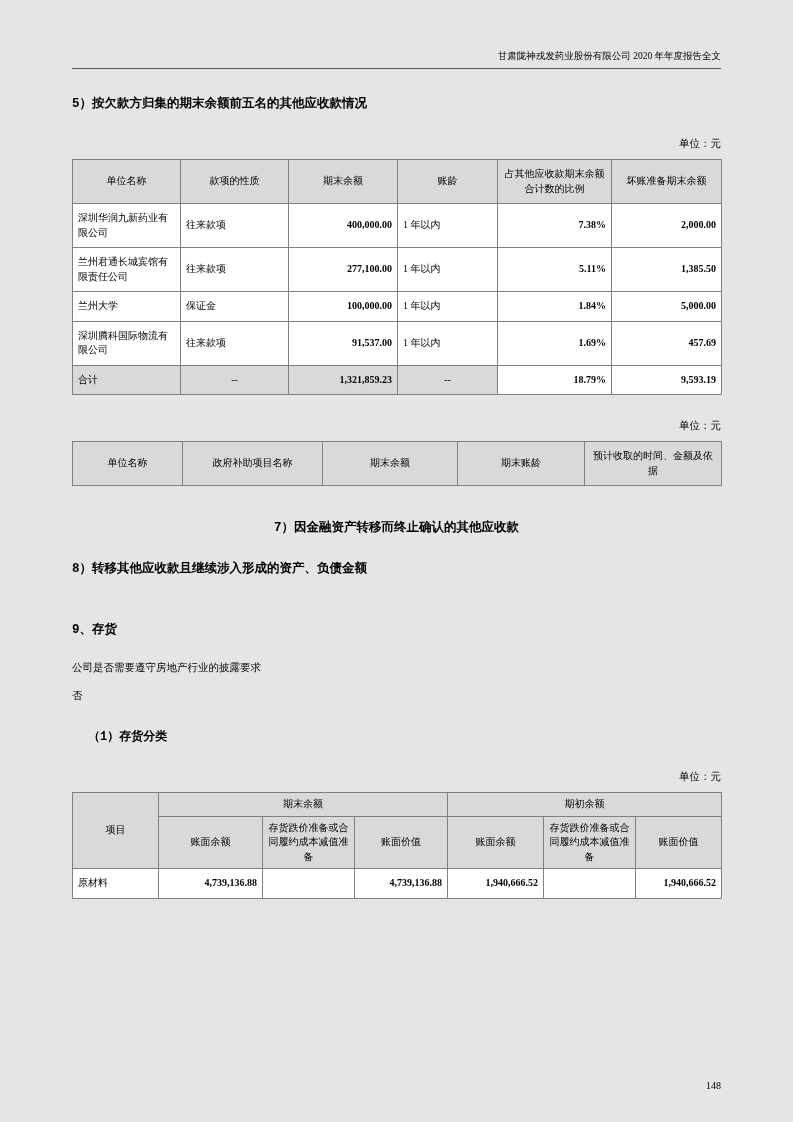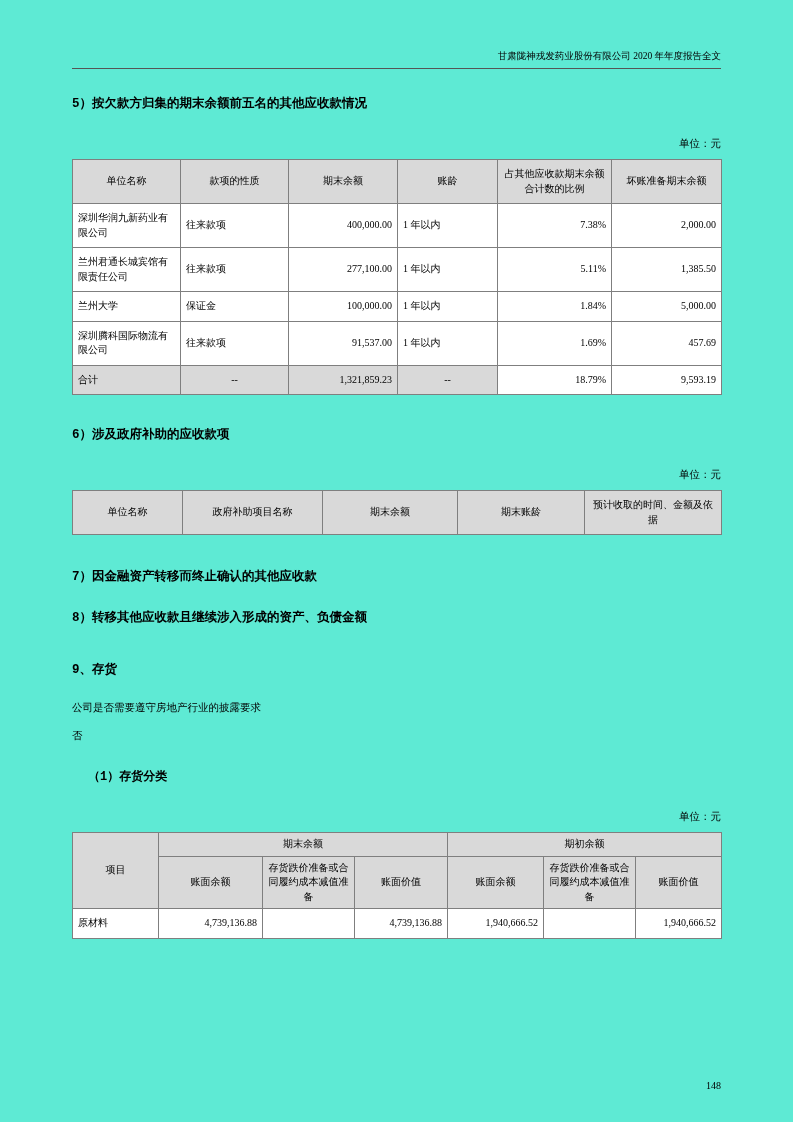--- a/index.html
+++ b/index.html
@@ -1,43 +1,43 @@
 <!DOCTYPE html>
 <html><head>
 <meta charset="utf-8">
 <style>
   * { margin:0; padding:0; box-sizing:border-box; }
   html,body { background:#ffffff; }
   body { font-family:"Liberation Serif","DejaVu Serif",serif; color:#000; }
   .page {
-    width:793px; height:1122px; margin:0 auto; background:#5eead4;
+    width:793px; height:1122px; margin:0 auto; background:#e5e5e5;
     position:relative; padding:50px 72px 0 72px; overflow:hidden;
   }
   .running-header {
     text-align:right; font-size:9.5px; line-height:13px;
     padding-bottom:5px; border-bottom:1px solid #555;
   }
   .sec-title { font-weight:bold; font-size:12.5px; line-height:17px;font-family:Liberation Mono, monospace; }
   .s5 { margin-top:27px; }
   .s6 { margin-top:32px; }
-  .s7 { margin-top:34px; }
+  .s7 { margin-top:34px;text-align:center; }
   .s8 { margin-top:24px; }
-  .s9 { margin-top:35px; }
+  .s9 { margin-top:44px; }
   .s91 { margin-top:26px; padding-left:16px; font-size:12px; }
   .unit { text-align:right; font-size:10.5px; line-height:14px; margin-top:24px; margin-bottom:8px; }
   .note, .q, .ans { font-size:10.5px; line-height:14px; }
   .note { margin-top:20px; }
   .q { margin-top:22px; }
   .ans { margin-top:14px; }
   table.tbl { width:100%; border-collapse:collapse; table-layout:fixed; font-size:10px; line-height:1.45; }
   .tbl th, .tbl td { border:1px solid #7f7f7f; padding:7px 5px; vertical-align:middle; word-break:break-all; }
   .tbl th { background:#d9d9d9; font-weight:normal; text-align:center; }
   .tbl td { background:#ffffff; }
   .tbl td.gray { background:#d9d9d9; }
-  .al { text-align:left; } .ar { text-align:right; } .ac { text-align:center; }
+  .al { text-align:left; } .ar { text-align:right;font-weight:bold; } .ac { text-align:center; }
   .inv th { padding:4px 4px; }
   .pageno { position:absolute; right:72px; top:1080px; font-size:10px; }
 </style>
 </head>
 <body>
 
 <div class="page">
 
   <div class="running-header">
     <span>甘肃陇神戎发药业股份有限公司 2020 年年度报告全文</span>
@@ -103,21 +103,20 @@
         <td class="al gray">合计</td>
         <td class="ac gray">--</td>
         <td class="ar gray">1,321,859.23</td>
         <td class="ac gray">--</td>
         <td class="ar">18.79%</td>
         <td class="ar">9,593.19</td>
       </tr>
     </tbody>
   </table>
 
-  <div class="sec-title s6">6）涉及政府补助的应收款项</div>
 
   <div class="unit">单位：元</div>
 
   <table class="tbl">
     <colgroup>
       <col style="width:110px">
         <col style="width:140px">
         <col style="width:135px">
       <col style="width:127px">
         <col style="width:137px">

